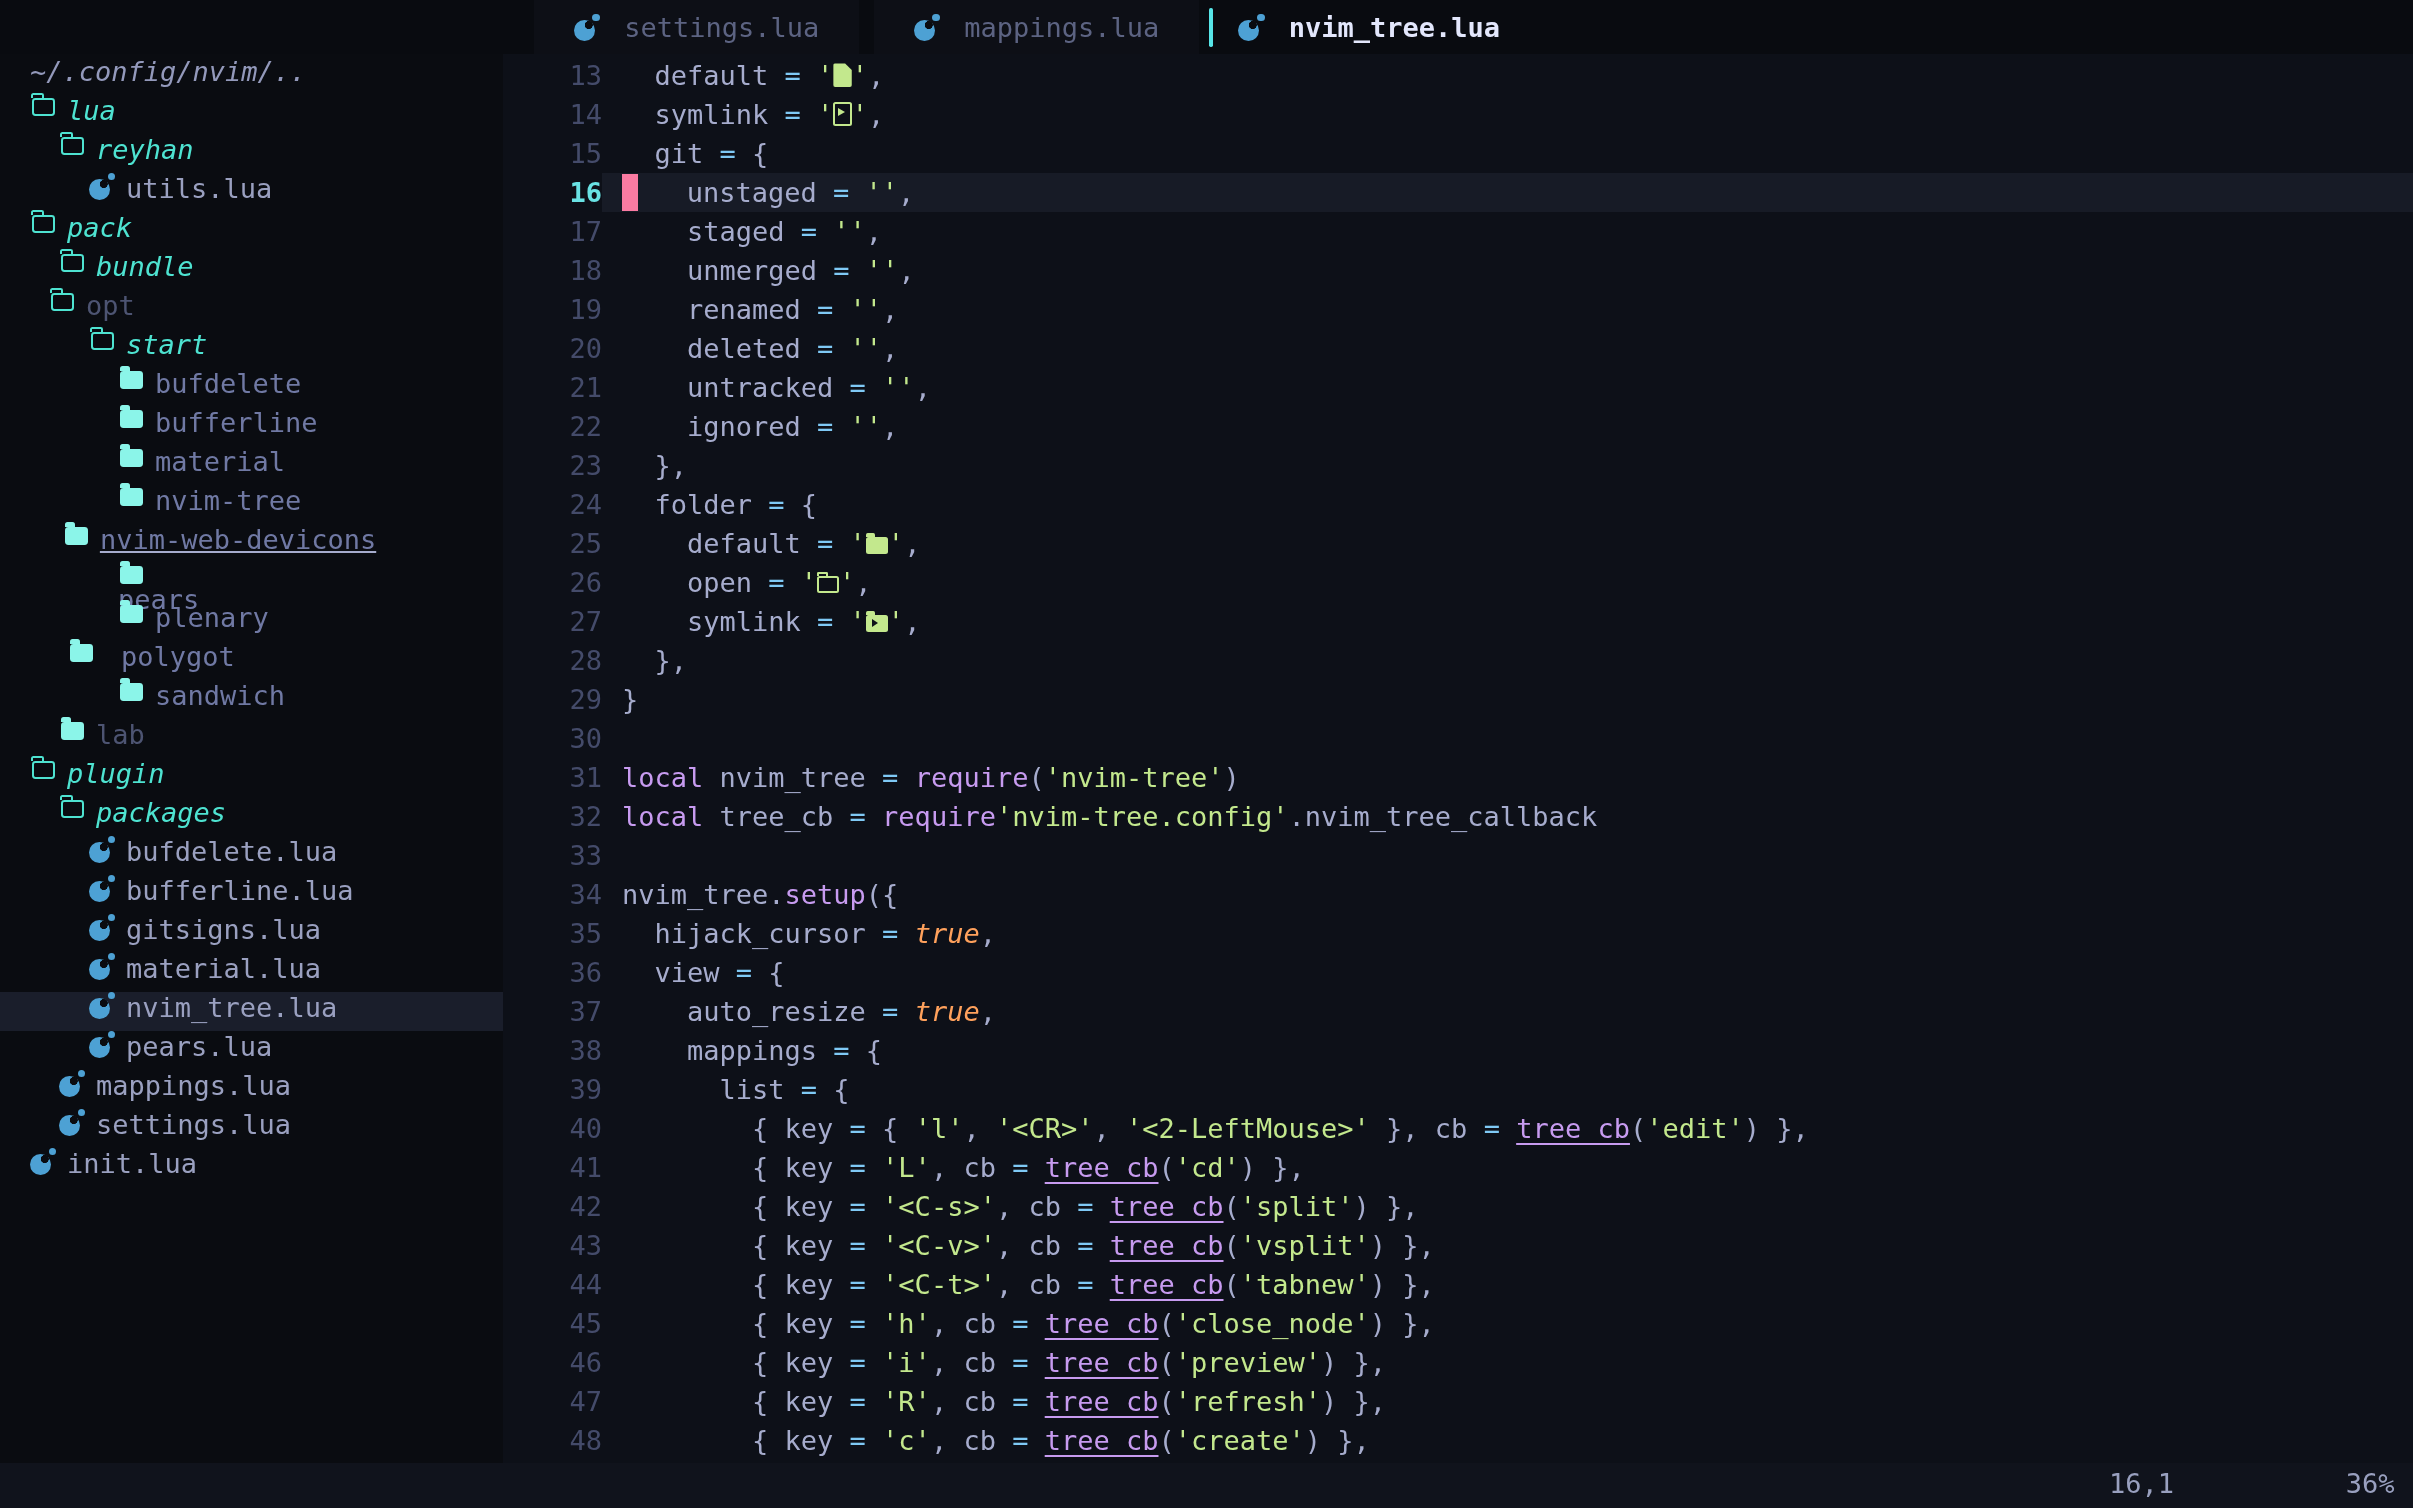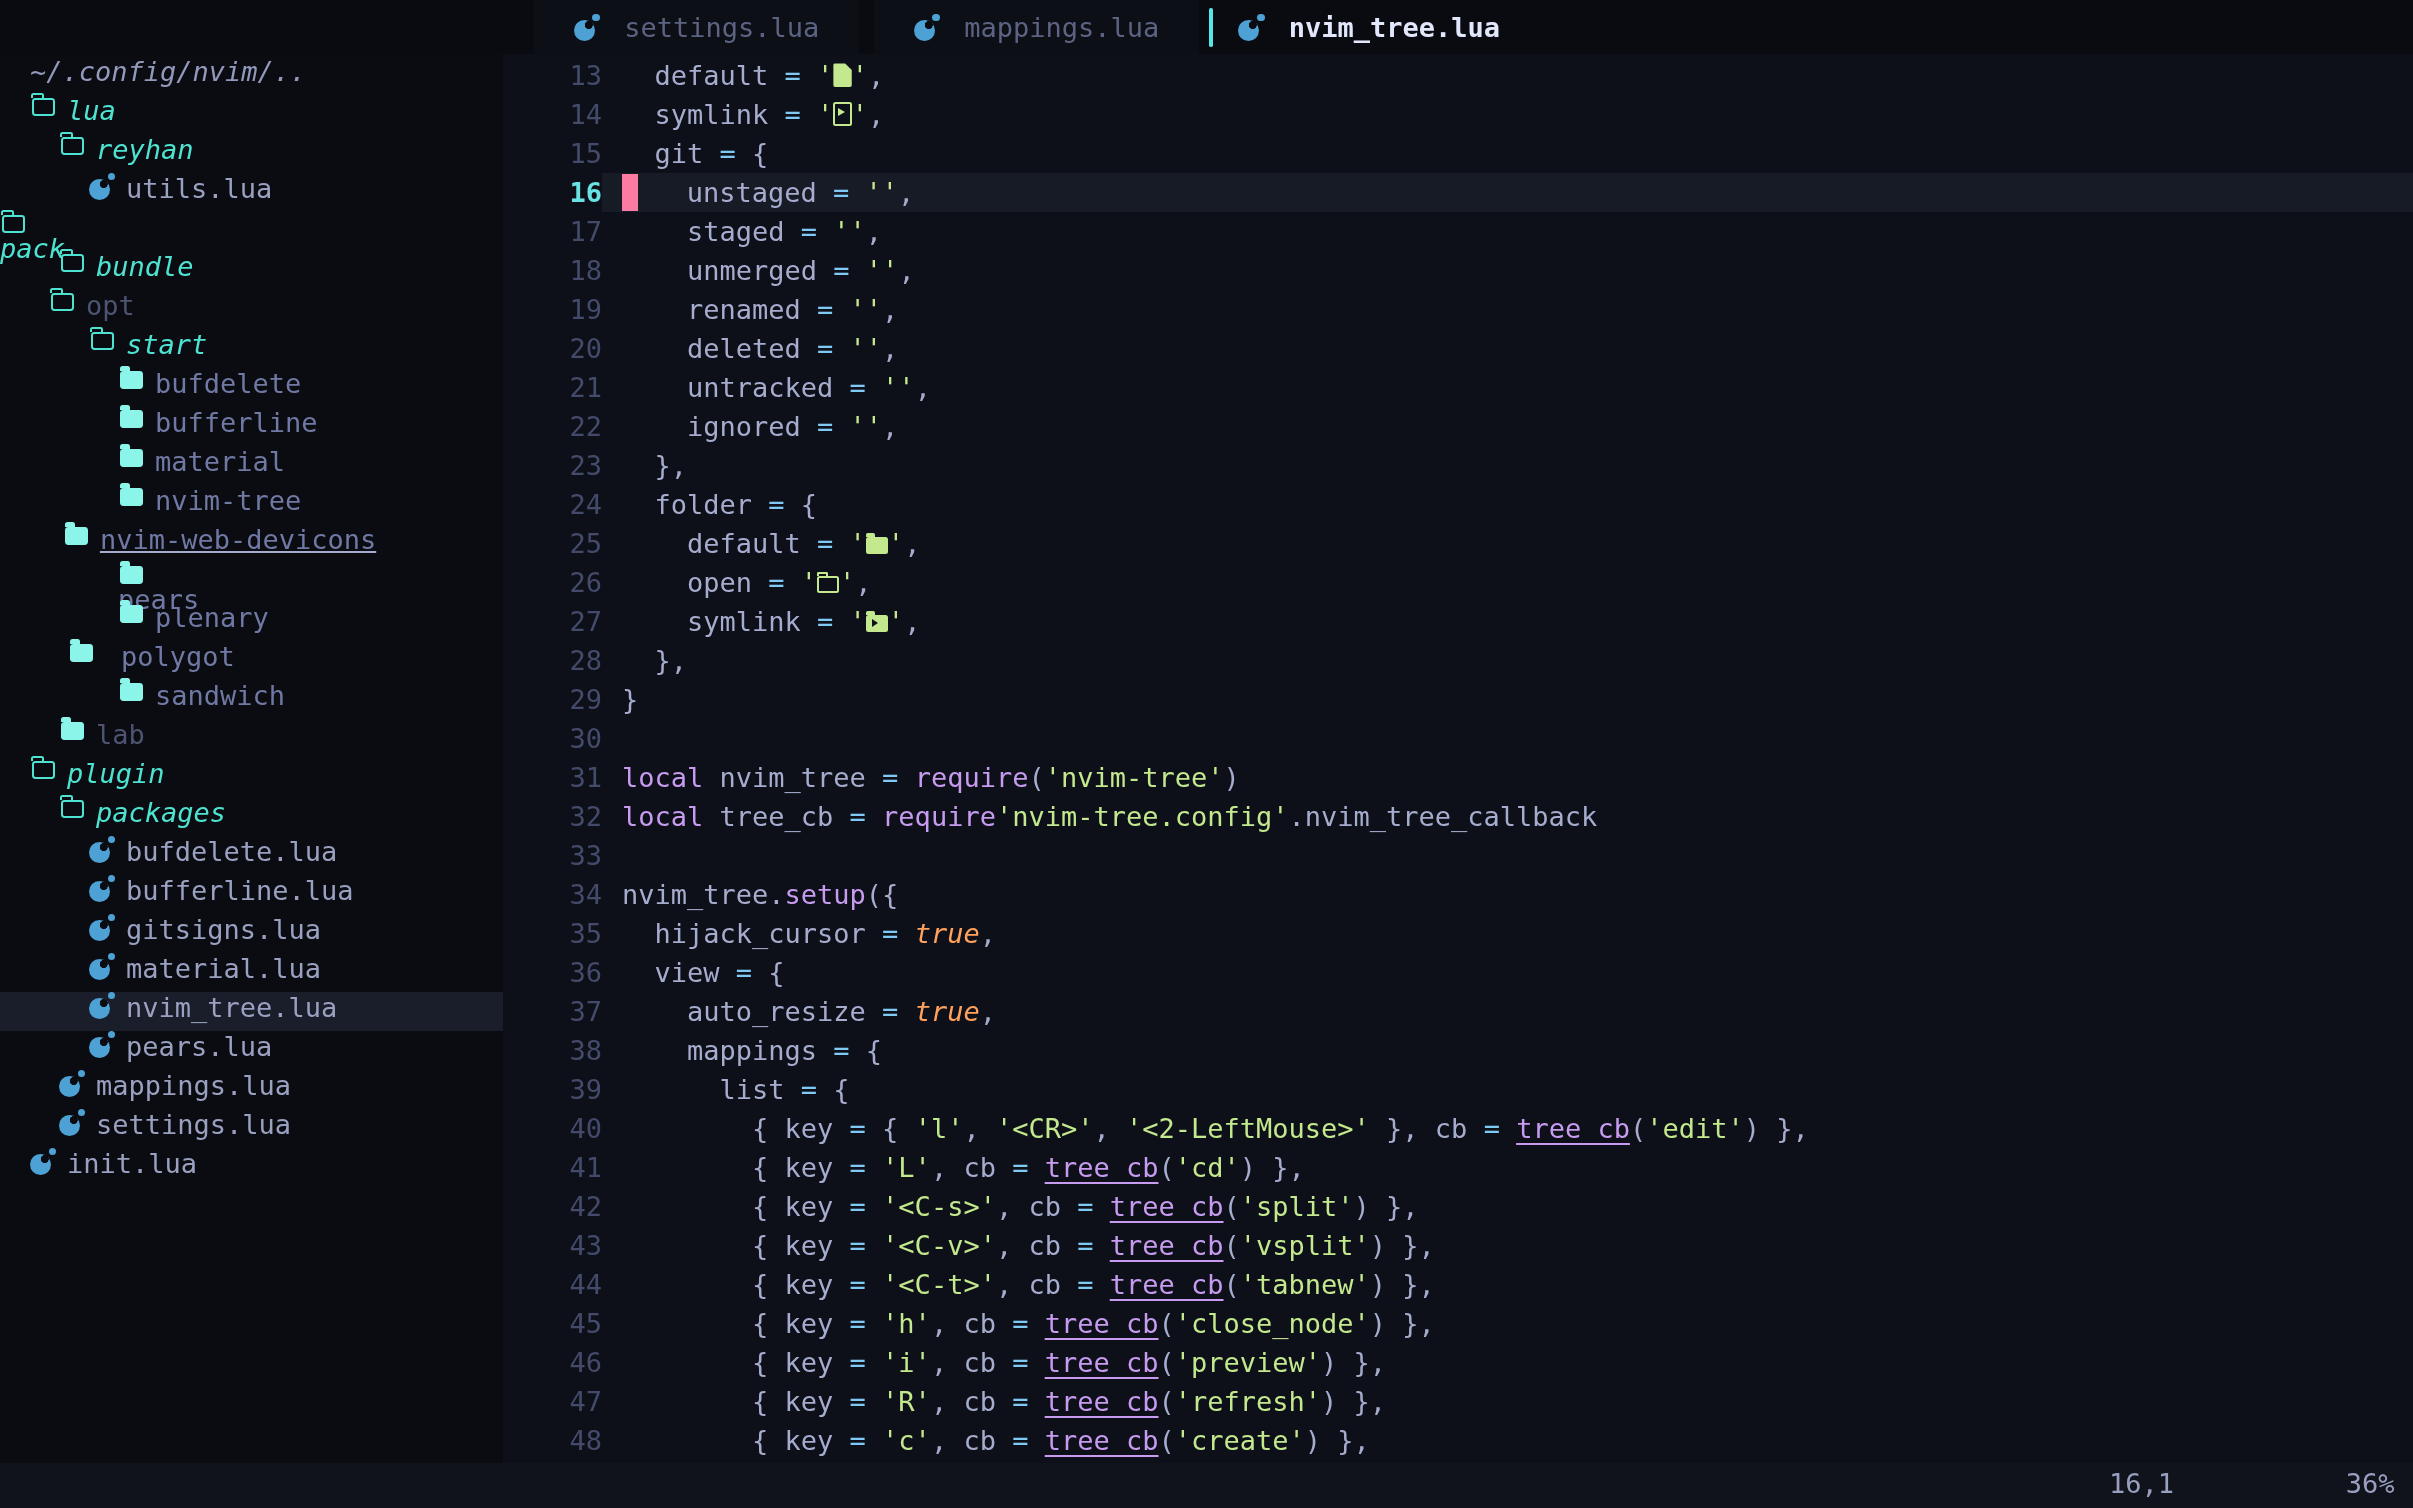--- a/index.html
+++ b/index.html
@@ -136,21 +136,21 @@
       <span class="slabel dir">lua</span>
     </div>
     <div class="srow" style="padding-left: 59px;">
       <span class="ic fo"></span>
       <span class="slabel dir">reyhan</span>
     </div>
     <div class="srow" style="padding-left: 89px;">
       <span class="ic lua"></span>
       <span class="slabel file">utils.lua</span>
     </div>
-    <div class="srow" style=" flex-direction: column;">
+    <div class="srow" style="padding-left: 30px;">
       <span class="ic fo"></span>
       <span class="slabel dir">pack</span>
     </div>
     <div class="srow" style="padding-left: 59px;">
       <span class="ic fo"></span>
       <span class="slabel dir">bundle</span>
     </div>
     <div class="srow" style="padding-left: 49px;">
       <span class="ic fo"></span>
       <span class="slabel dim">opt</span>

